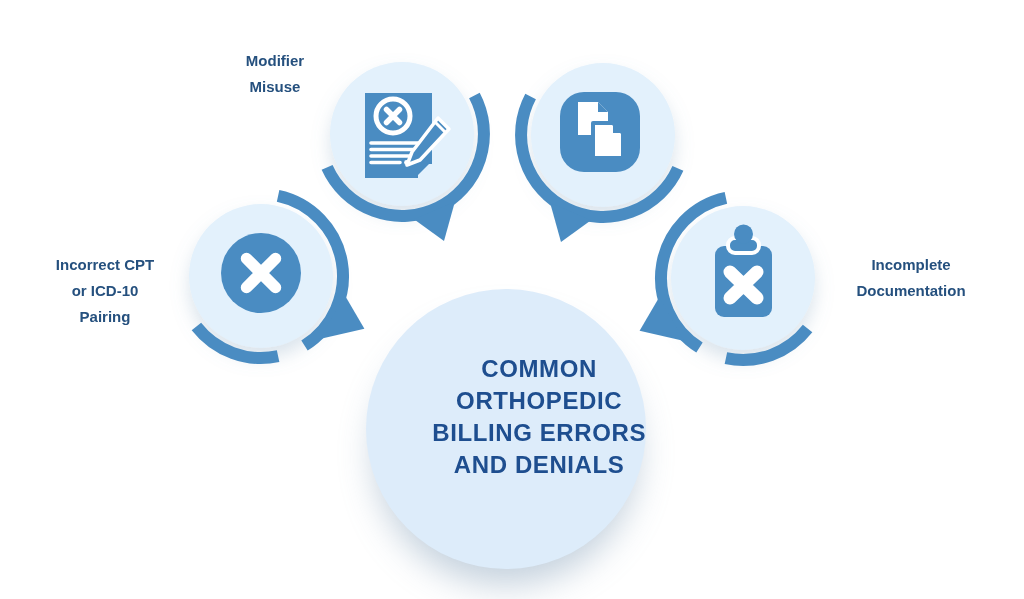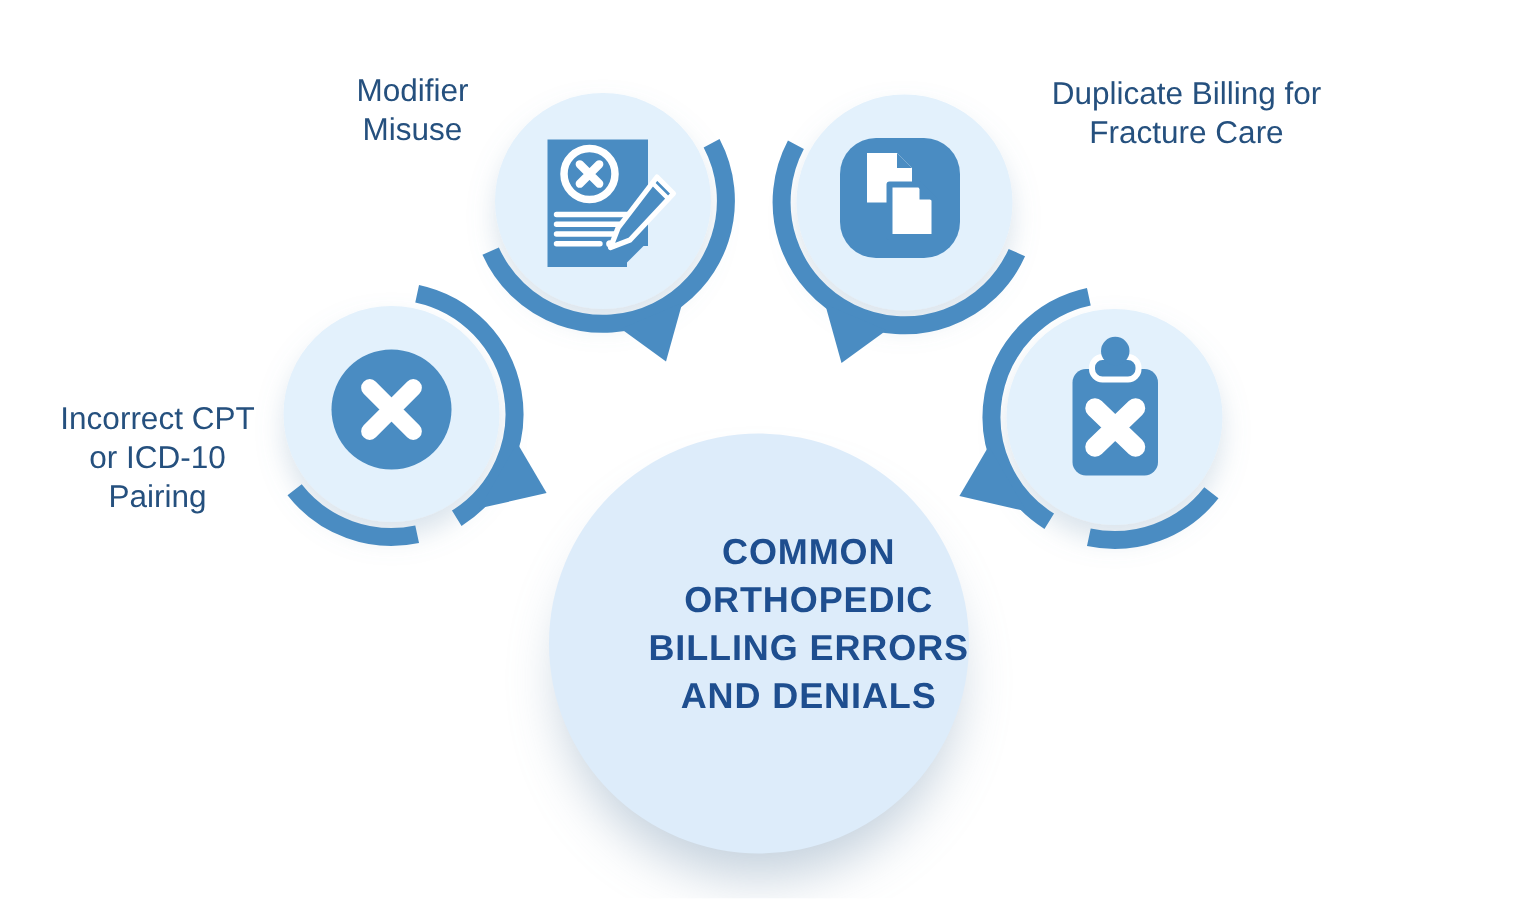--- a/index.html
+++ b/index.html
@@ -27,25 +27,25 @@
     font-weight:bold;font-size:24px;line-height:32px;letter-spacing:.6px;
     transform:translateY(-12px);
   }
   .sat{position:absolute;width:220px;height:220px;}
   #sat-modifier{left:292px;top:24px;}
   #sat-duplicate{left:493px;top:25px;}
   #sat-incorrect{left:151px;top:166px;}
   #sat-incomplete{left:633px;top:168px;}
   .label{
     position:absolute;white-space:pre-line;text-align:center;
-    color:var(--label-text);font-weight:normal;font-size:21px;line-height:26px;
+    color:var(--label-text);font-weight:bold;font-size:15px;line-height:26px;
   }
   #label-modifier{left:175px;top:48px;width:200px;}
   #label-duplicate{left:666px;top:50px;width:250px;}
-  #label-incorrect{left:5px;top:252px;width:200px;margin-top:15px;}
+  #label-incorrect{left:5px;top:252px;width:200px;}
   #label-incomplete{left:800px;top:252px;width:222px;}
 
   .bubble-circle{fill:var(--bubble-fill);}
   .arc{fill:none;stroke:var(--accent);stroke-width:12;}
   .tail{fill:var(--accent);}
   .ic-fill{fill:var(--accent);}
   .ic-white{fill:#ffffff;}
   .wline{stroke:#ffffff;fill:none;stroke-linecap:round;}
   .outlined{fill:var(--accent);stroke:#ffffff;stroke-linejoin:round;}
 </style>
@@ -125,19 +125,19 @@
         <rect class="ic-fill" x="82" y="78" width="57" height="71" rx="9"></rect>
         <rect x="95" y="70" width="31" height="15" rx="7" fill="#4a8cc2" stroke="#fff" stroke-width="4"></rect>
         <circle class="ic-fill" cx="110.5" cy="66" r="9.5"></circle>
         <path class="wline" d="M97,104 L124,130 M124,104 L97,130" stroke-width="13"></path>
       </g>
     </svg>
   </div>
 
   <div class="label" id="label-modifier">Modifier
 Misuse</div>
-  <div class="label" id="label-duplicate">Duplicate Billing for
-Fracture Care</div>
   <div class="label" id="label-incorrect">Incorrect CPT
 or ICD-10
 Pairing</div>
+  <div class="label" id="label-incomplete">Incomplete
+Documentation</div>
 
 </div>
 
 </body></html>

